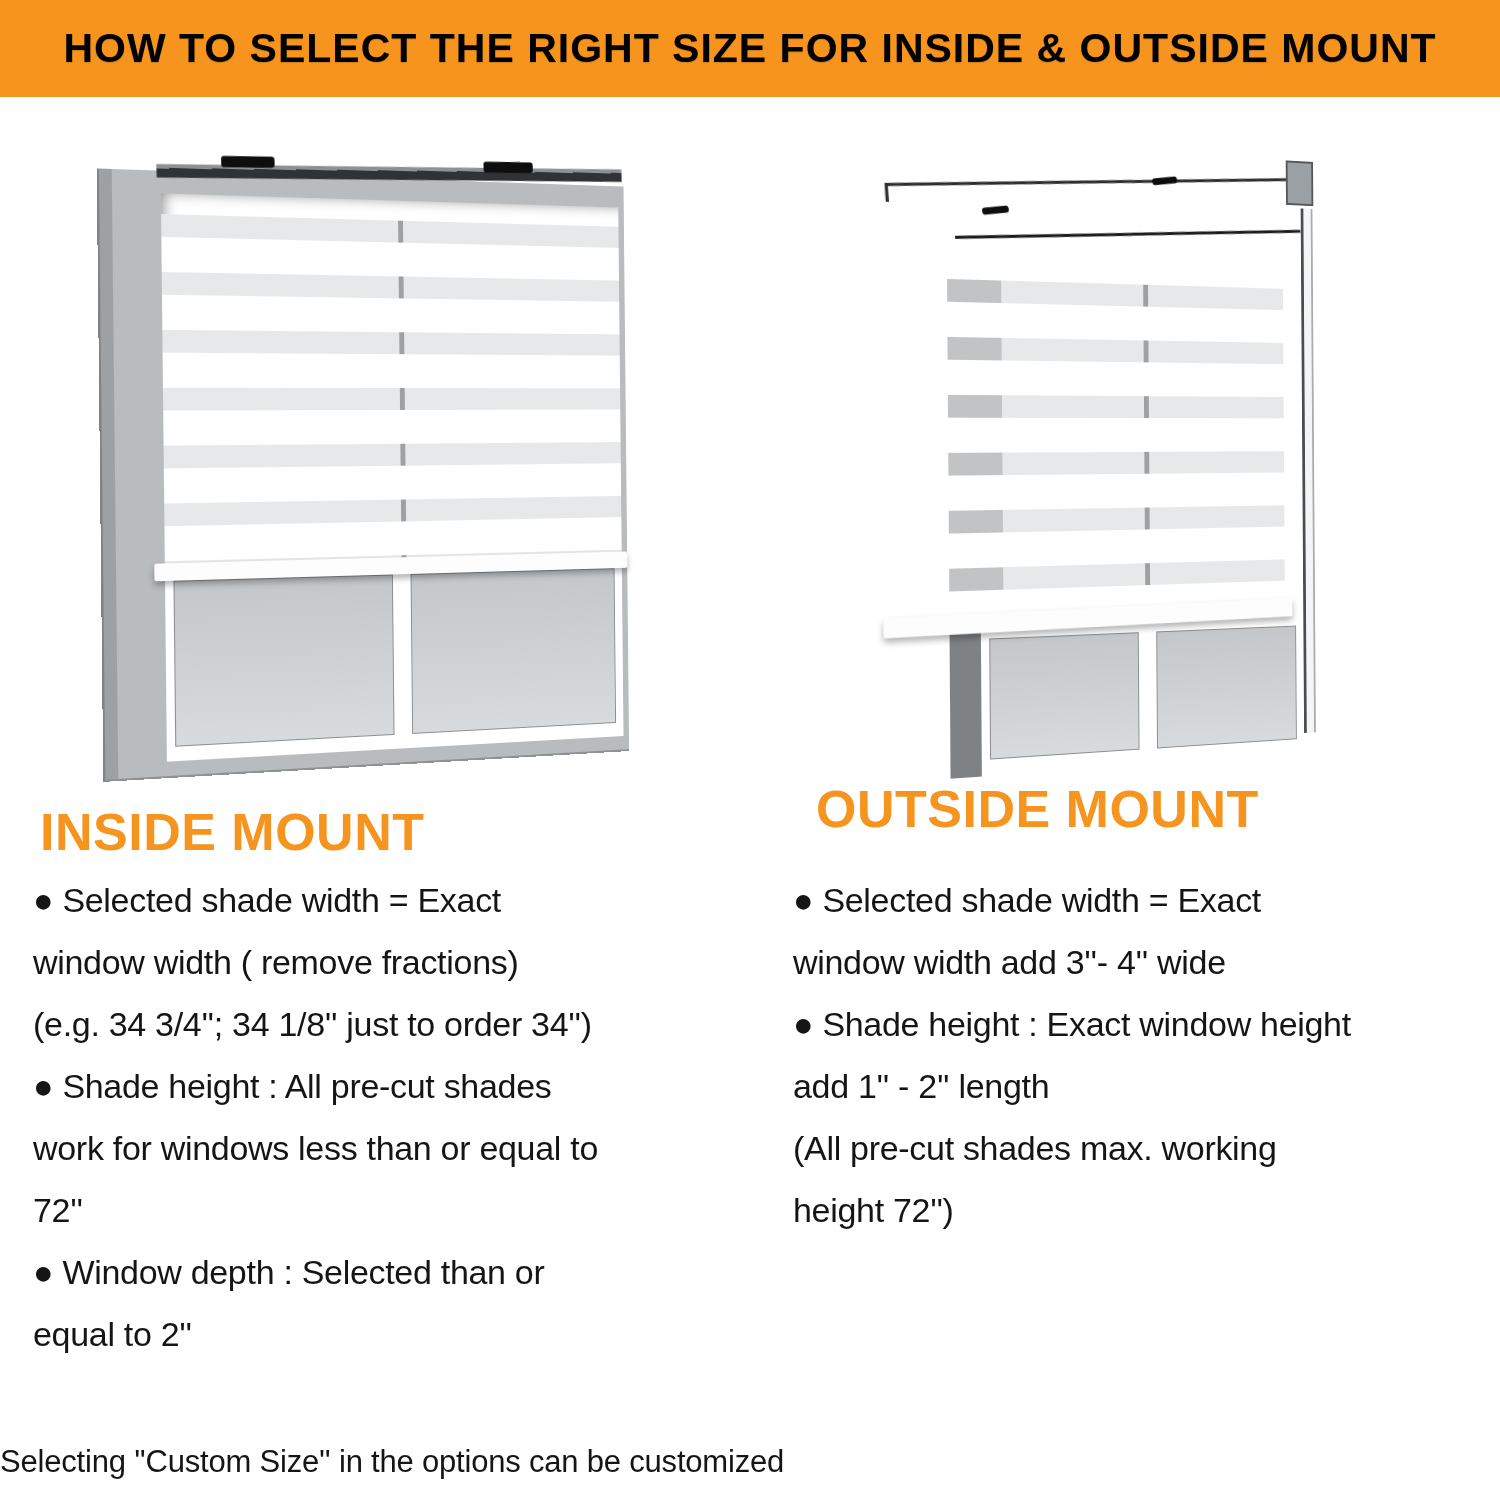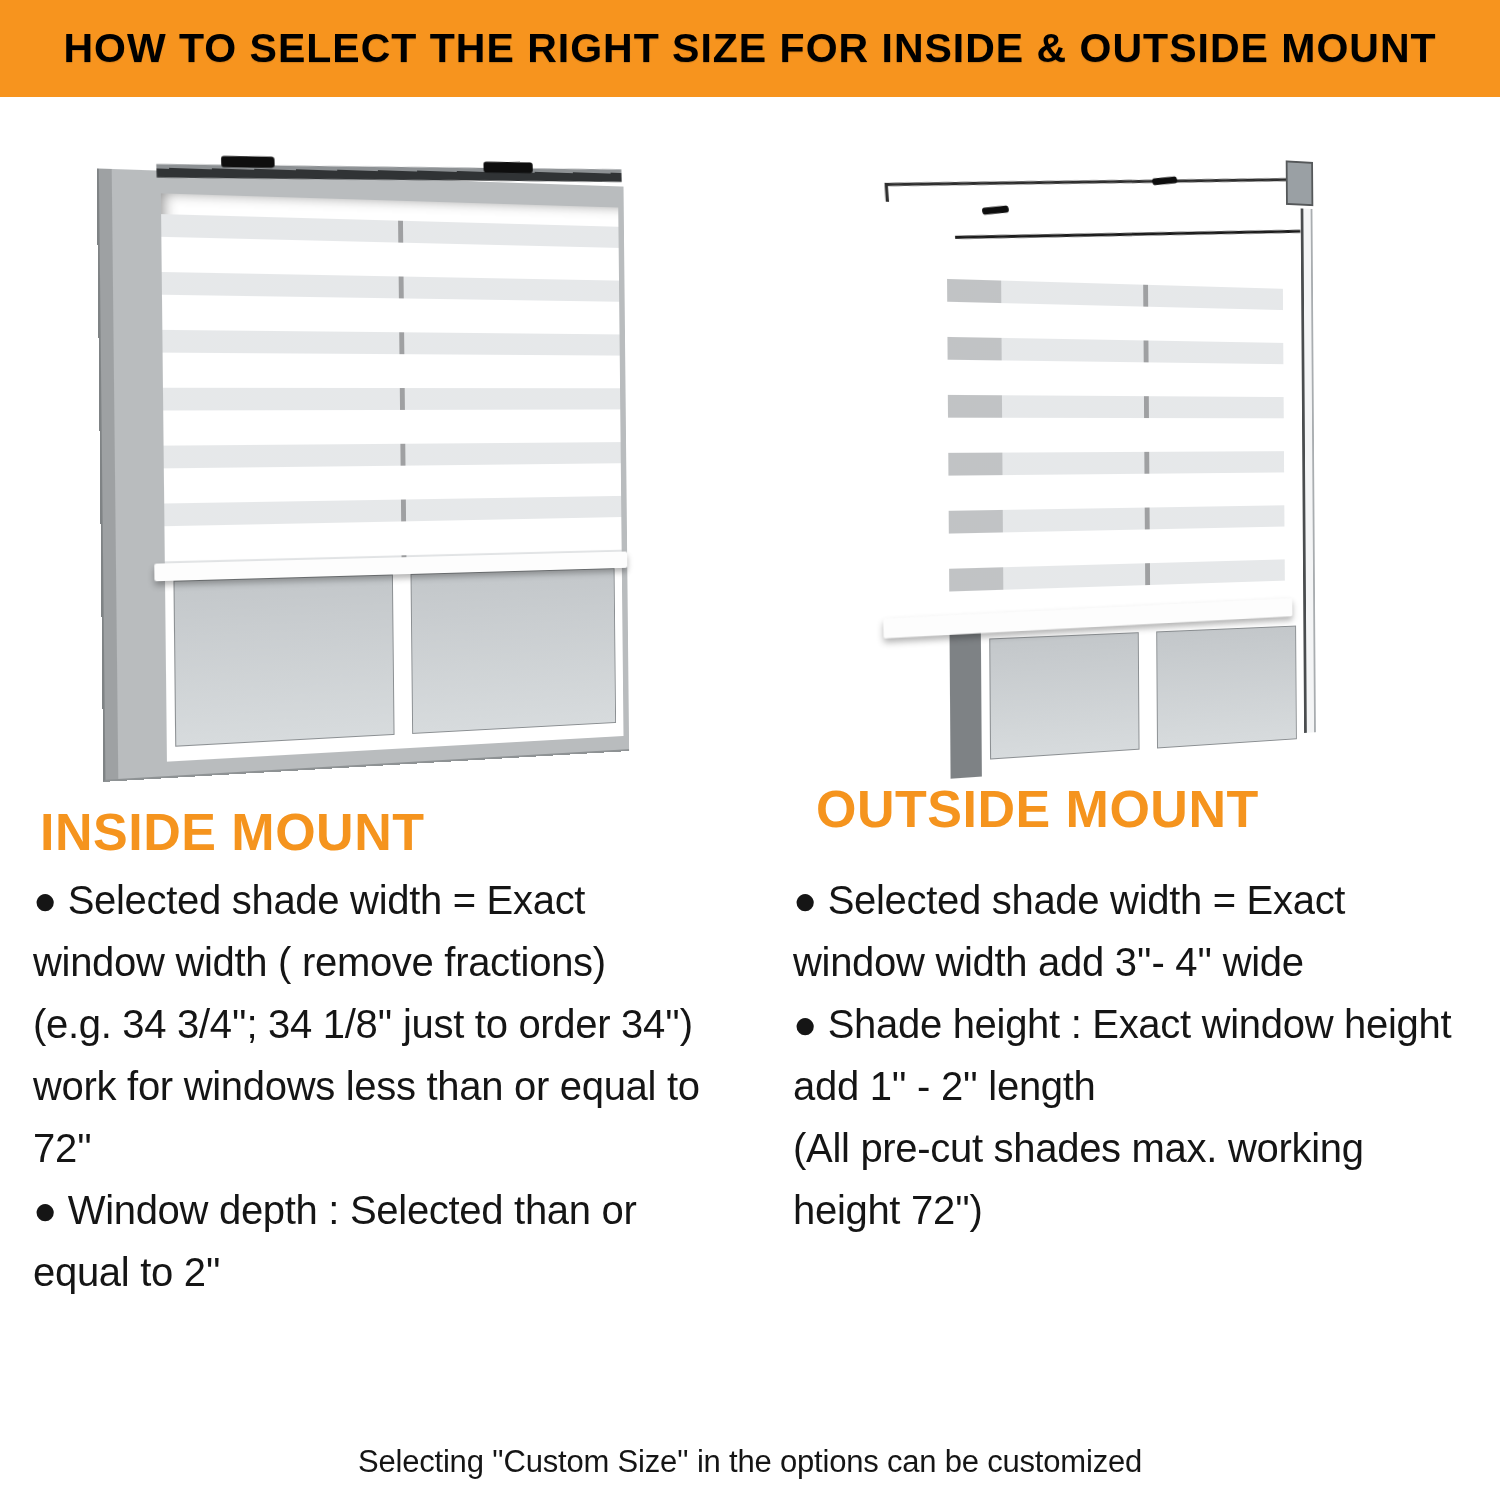--- a/index.html
+++ b/index.html
@@ -107,24 +107,24 @@
   .mount-heading {
     position:absolute; color:var(--heading-orange,#F5941E);
     font-weight:bold; font-size:52px; letter-spacing:0.5px; white-space:nowrap;
   }
   .heading-inside  { left:40px;  top:779px;margin-top:23px; }
   .heading-outside { left:816px; top:779px; }
 
   .bullet-col { position:absolute; top:869px; width:715px; }
   .col-inside  { left:33px; }
   .col-outside { left:793px; }
-  .text-line { font-size:40px; line-height:62px; white-space:nowrap; letter-spacing:-0.3px; }
+  .text-line { font-size:34px; line-height:62px; white-space:nowrap; letter-spacing:-0.3px; }
 
   .footer {
-    position:absolute; left:0; top:1444px; width:1500px; text-align:center;
+    position:absolute; left:0; top:1444px; width:1500px; text-align:left;
     font-size:31px; letter-spacing:-0.2px;
   }
 </style>
 </head>
 <body>
 
 <div class="banner">
   <span class="banner-title">HOW TO SELECT THE RIGHT SIZE FOR INSIDE &amp; OUTSIDE MOUNT</span>
 </div>
 
@@ -174,20 +174,21 @@
   </div>
 </div>
 
 <div class="mount-heading heading-inside">INSIDE MOUNT</div>
 <div class="mount-heading heading-outside">OUTSIDE MOUNT</div>
 
 <div class="bullet-col col-inside">
   <div class="text-line">● Selected shade width = Exact</div>
   <div class="text-line">window width ( remove fractions)</div>
   <div class="text-line">(e.g. 34 3/4''; 34 1/8'' just to order 34'')</div>
+  <div class="text-line">● Shade height : All pre-cut shades</div>
   <div class="text-line">work for windows less than or equal to</div>
   <div class="text-line">72''</div>
   <div class="text-line">● Window depth : Selected than or</div>
   <div class="text-line">equal to 2''</div>
 </div>
 
 <div class="bullet-col col-outside">
   <div class="text-line">● Selected shade width = Exact</div>
   <div class="text-line">window width add 3''- 4'' wide</div>
   <div class="text-line">● Shade height : Exact window height</div>

